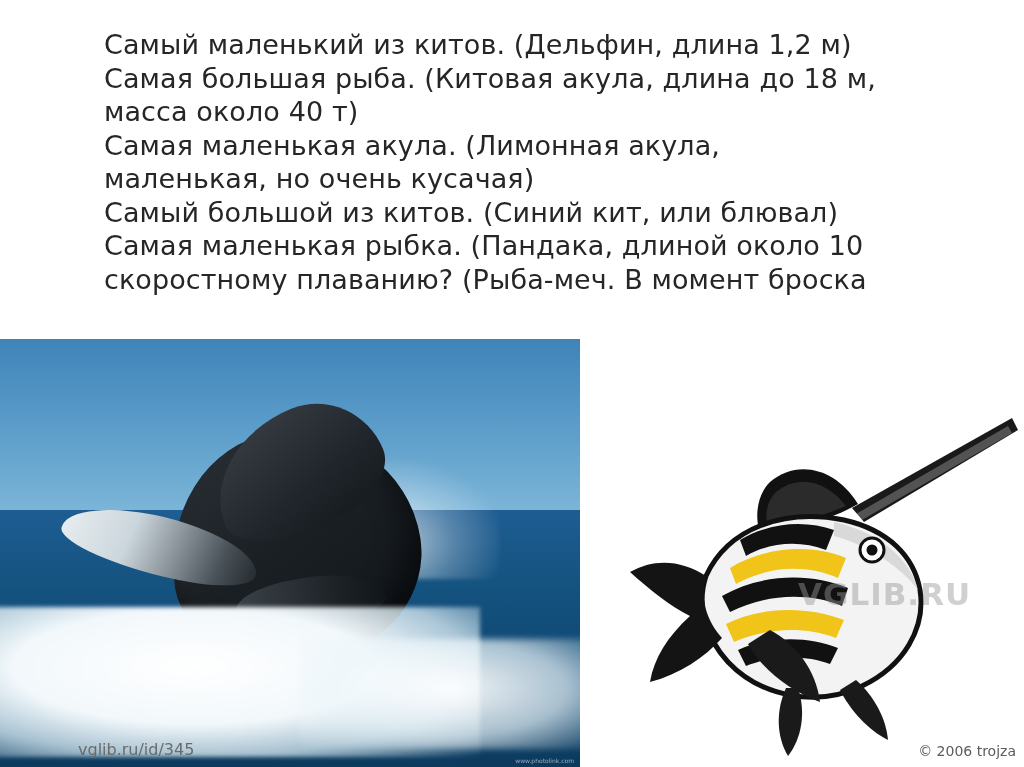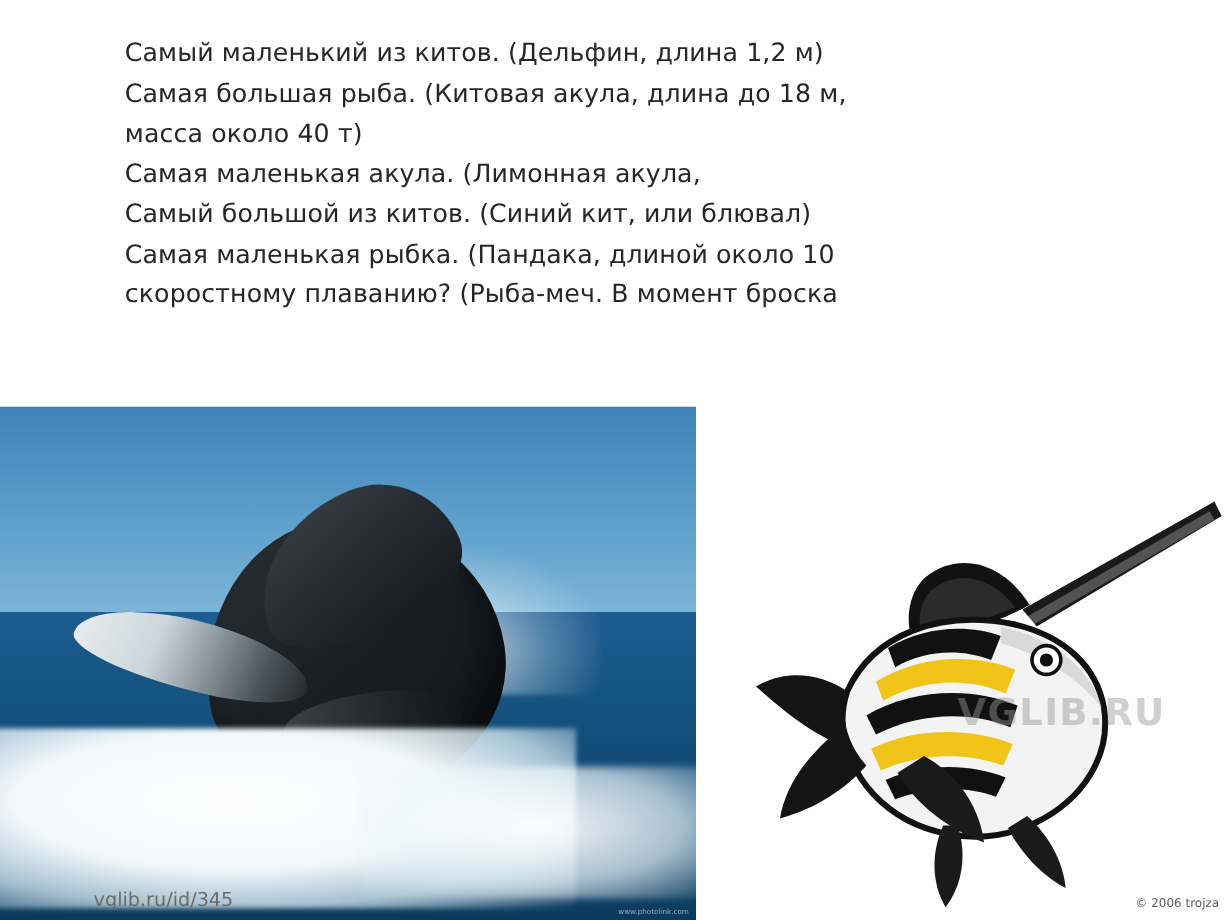--- a/index.html
+++ b/index.html
@@ -18,21 +18,21 @@
 
   
   .text-block {
     position: absolute;
     left: 104px;
     top: 28px;
     width: 830px;
     z-index: 5;
   }
   .text-line {
-    font-size: 21px;
+    font-size: 27px;
     line-height: 33.5px;
     color: #262626;
     white-space: pre;
     letter-spacing: 0.1px;
   }
 
   
   .whale-photo {
     position: absolute;
     left: 0;
@@ -166,35 +166,36 @@
     left: 78px;
     bottom: 8px;
     font-size: 16px;
     color: #6b6b6b;
     font-family: "DejaVu Sans", sans-serif;
   }
   .copyright {
     position: absolute;
     right: 8px;
     bottom: 8px;
-    font-size: 10px;
+    font-size: 14px;
     color: #5c5c5c;
     font-family: "DejaVu Sans", sans-serif;
   }
 </style>
 </head>
 <body>
 
 <div class="slide">
 
   <div class="text-block">
     <div class="text-line">Самый маленький из китов. (Дельфин, длина 1,2 м)</div>
     <div class="text-line">Самая большая рыба. (Китовая акула, длина до 18 м,</div>
     <div class="text-line">масса около 40 т)</div>
     <div class="text-line">Самая маленькая акула. (Лимонная акула,</div>
+    <div class="text-line">маленькая, но очень кусачая)</div>
     <div class="text-line">Самый большой из китов. (Синий кит, или блювал)</div>
     <div class="text-line">Самая маленькая рыбка. (Пандака, длиной около 10</div>
     <div class="text-line">скоростному плаванию? (Рыба-меч. В момент броска</div>
   </div>
 
   <div class="whale-photo">
     <div class="sky"></div>
     <div class="horizon"></div>
     <div class="sea"></div>
     <div class="spray"></div>

